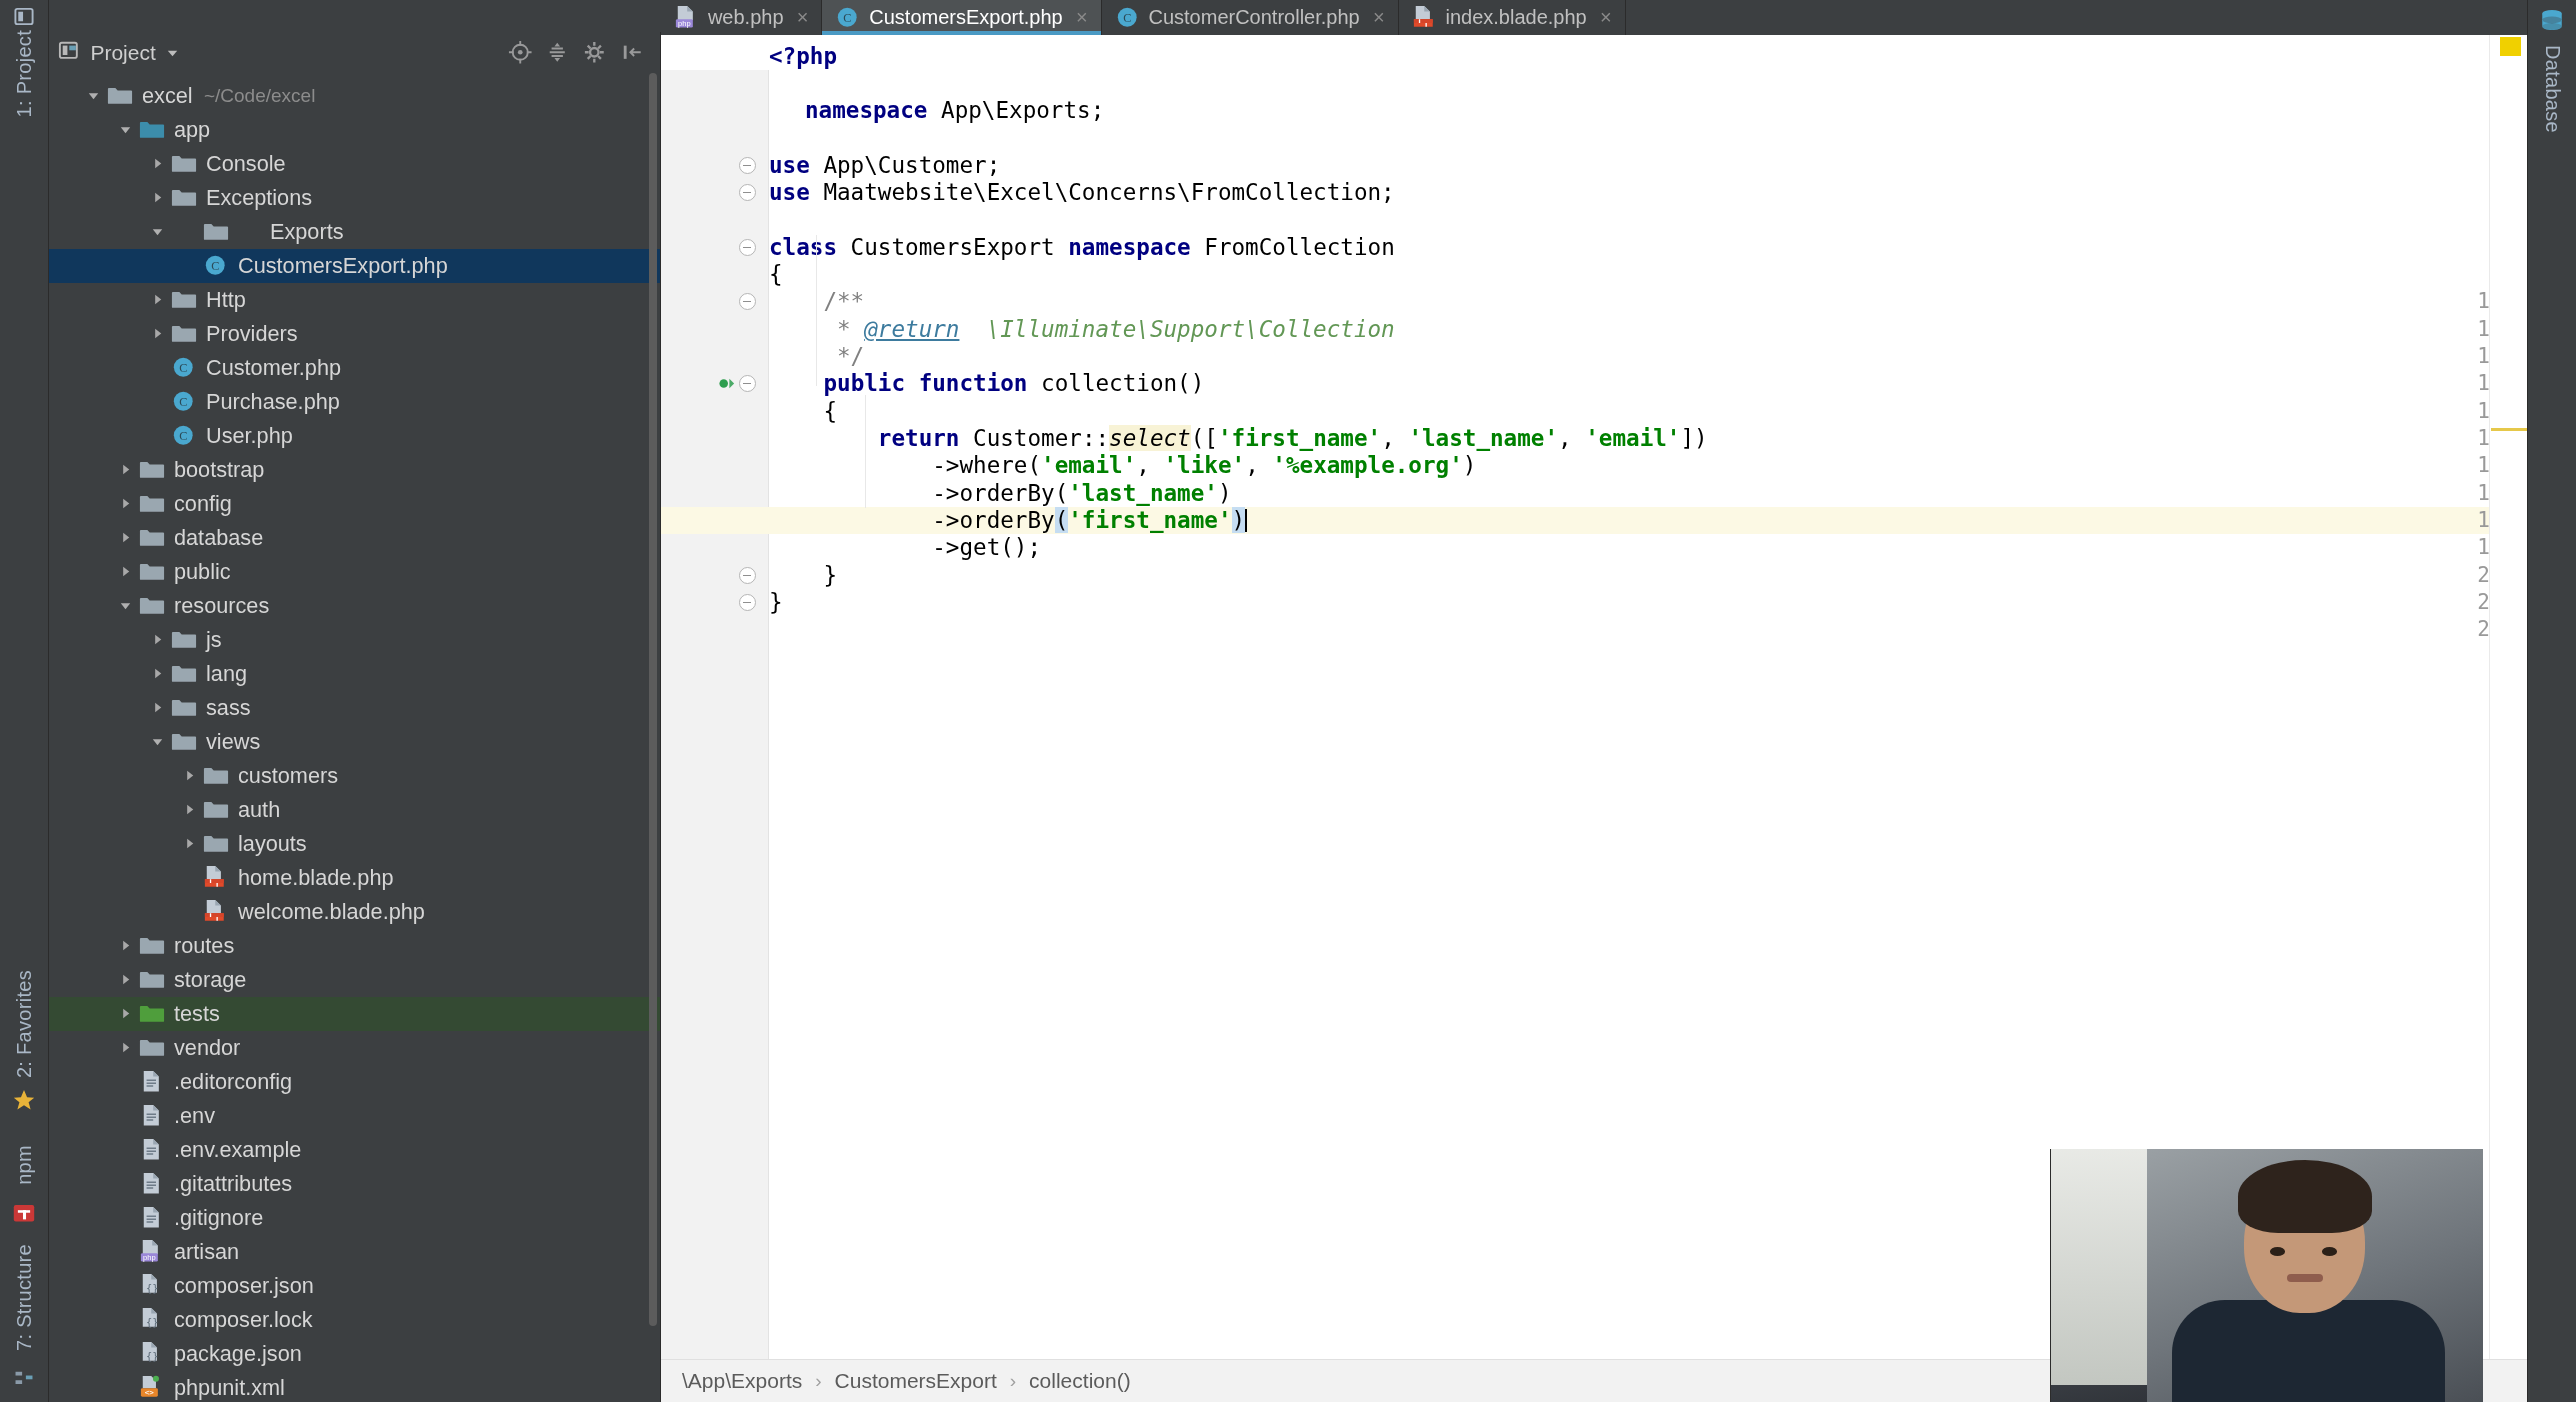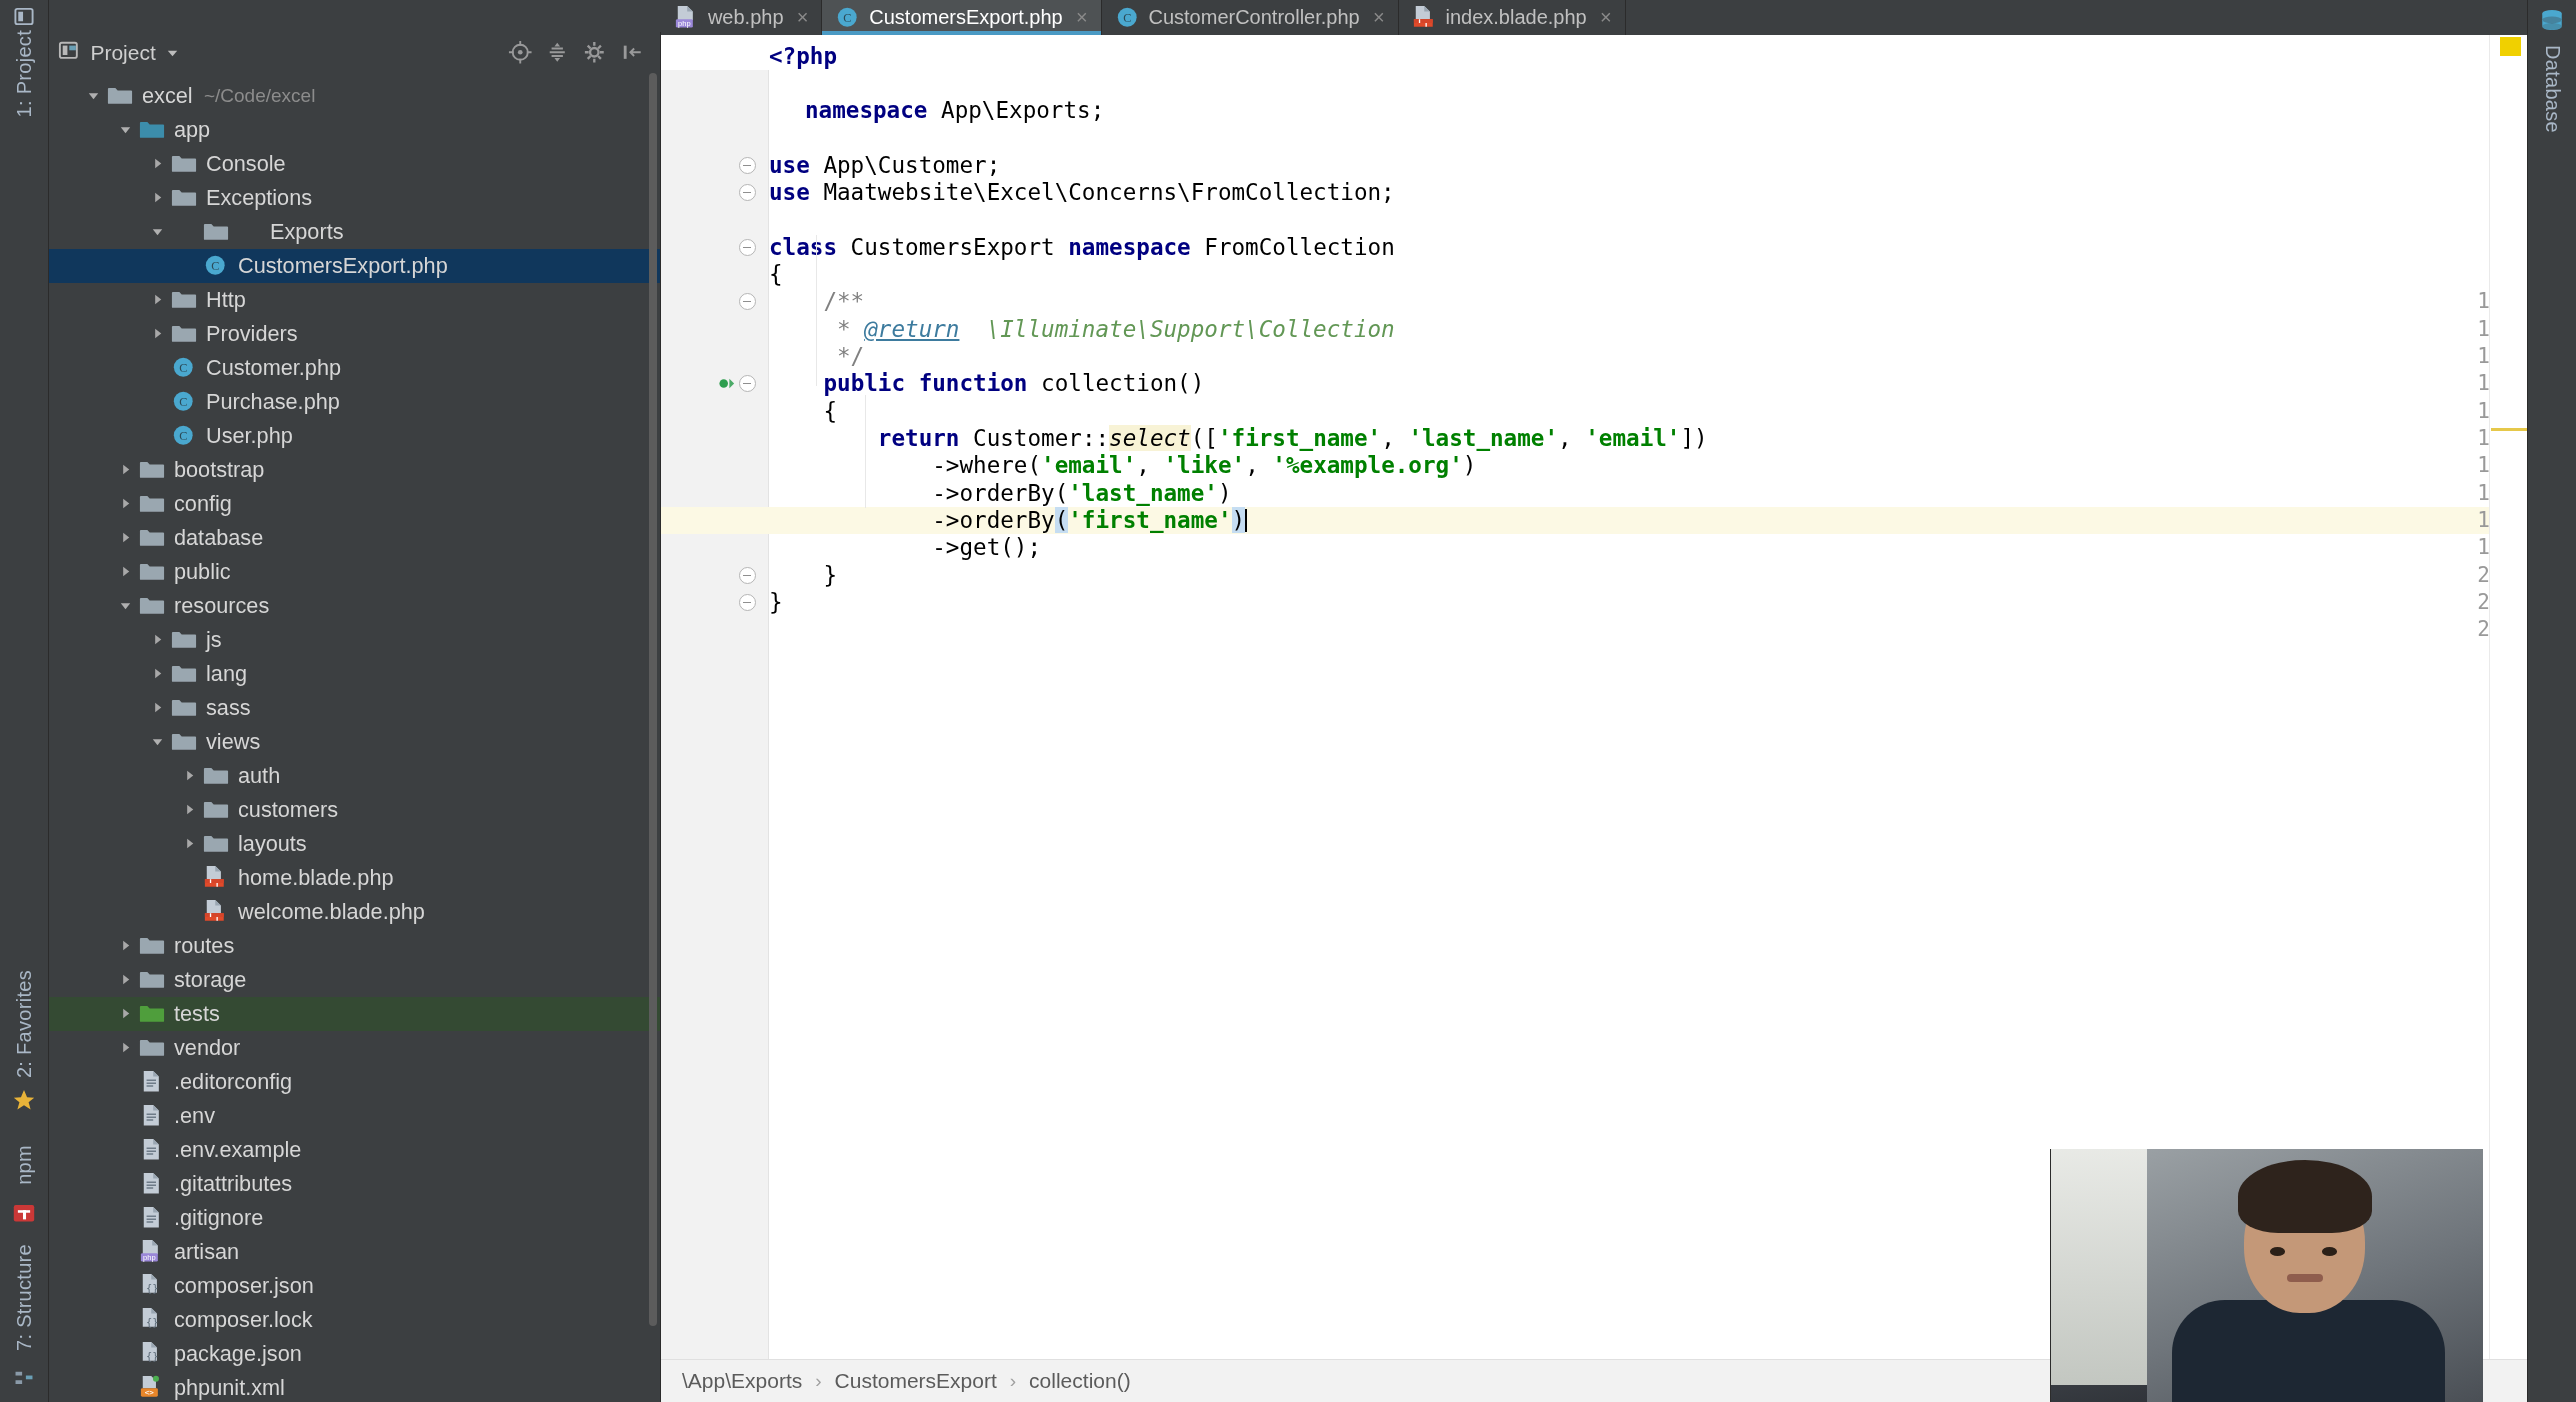--- a/index.html
+++ b/index.html
@@ -486,34 +486,34 @@
           <span class="arrow">
             <svg width="15" height="15" viewBox="0 0 16 16">
               <polygon points="5.5,3 12,8 5.5,13" fill="#a8a8a8"></polygon>
             </svg>
           </span>
           <span class="ico">
             <svg width="26" height="21" viewBox="0 0 28 22">
               <path d="M1 4a1 1 0 011-1h7l2.5 2.5H26a1 1 0 011 1V19a1 1 0 01-1 1H2a1 1 0 01-1-1z" fill="#9aa7b0"></path>
             </svg>
           </span>
+          <span>customers</span>
+        </div>
+        <div class="row" style="padding-left: 128px;">
+          <span class="arrow">
+            <svg width="15" height="15" viewBox="0 0 16 16">
+              <polygon points="5.5,3 12,8 5.5,13" fill="#a8a8a8"></polygon>
+            </svg>
+          </span>
+          <span class="ico">
+            <svg width="26" height="21" viewBox="0 0 28 22">
+              <path d="M1 4a1 1 0 011-1h7l2.5 2.5H26a1 1 0 011 1V19a1 1 0 01-1 1H2a1 1 0 01-1-1z" fill="#9aa7b0"></path>
+            </svg>
+          </span>
           <span>auth</span>
-        </div>
-        <div class="row" style="padding-left: 128px;">
-          <span class="arrow">
-            <svg width="15" height="15" viewBox="0 0 16 16">
-              <polygon points="5.5,3 12,8 5.5,13" fill="#a8a8a8"></polygon>
-            </svg>
-          </span>
-          <span class="ico">
-            <svg width="26" height="21" viewBox="0 0 28 22">
-              <path d="M1 4a1 1 0 011-1h7l2.5 2.5H26a1 1 0 011 1V19a1 1 0 01-1 1H2a1 1 0 01-1-1z" fill="#9aa7b0"></path>
-            </svg>
-          </span>
-          <span>customers</span>
         </div>
         <div class="row" style="padding-left: 128px;">
           <span class="arrow">
             <svg width="15" height="15" viewBox="0 0 16 16">
               <polygon points="5.5,3 12,8 5.5,13" fill="#a8a8a8"></polygon>
             </svg>
           </span>
           <span class="ico">
             <svg width="26" height="21" viewBox="0 0 28 22">
               <path d="M1 4a1 1 0 011-1h7l2.5 2.5H26a1 1 0 011 1V19a1 1 0 01-1 1H2a1 1 0 01-1-1z" fill="#9aa7b0"></path>

